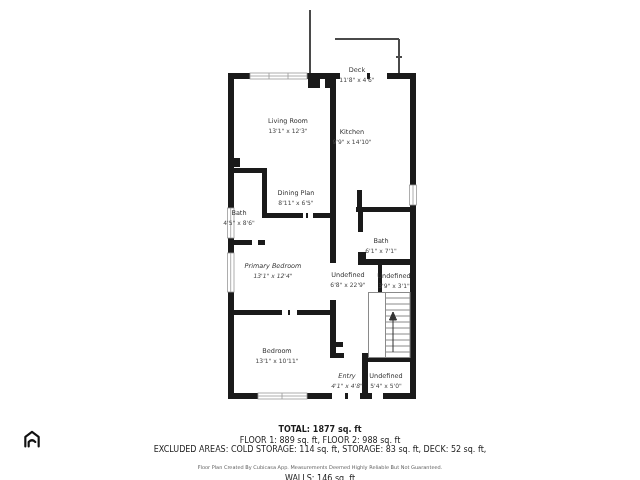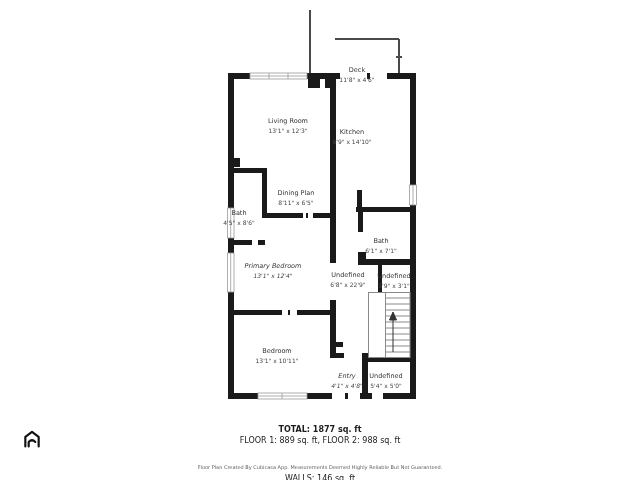--- a/index.html
+++ b/index.html
@@ -172,20 +172,21 @@
     <span class="rname">Entry</span>
     <span class="dims">4'1" x 4'8"</span>
   </div>
   <div class="room-label" style="left:386px;top:372px;">
     <span class="rname">Undefined</span>
     <span class="dims">5'4" x 5'0"</span>
   </div>
 
   <div class="footer f-total">TOTAL: 1877 sq. ft</div>
   <div class="footer f-floors">FLOOR 1: 889 sq. ft, FLOOR 2: 988 sq. ft</div>
+  <div class="footer f-excluded">EXCLUDED AREAS: COLD STORAGE: 114 sq. ft, STORAGE: 83 sq. ft, DECK: 52 sq. ft,</div>
   <div class="footer f-walls">WALLS: 146 sq. ft</div>
   <div class="footer f-disclaimer">Floor Plan Created By Cubicasa App. Measurements Deemed Highly Reliable But Not Guaranteed.</div>
 
   <svg class="logo" width="20" height="20" viewBox="0 0 24 24">
     <g fill="none" stroke="#111" stroke-width="2.6" stroke-linejoin="round" stroke-linecap="round">
       <path d="M4,21 L4,9.5 L12,3.5 L20,9.5 L20,21"></path>
       <path d="M8,21 L8,15.5 Q12,11.5 16,15.5"></path>
     </g>
   </svg>
 

